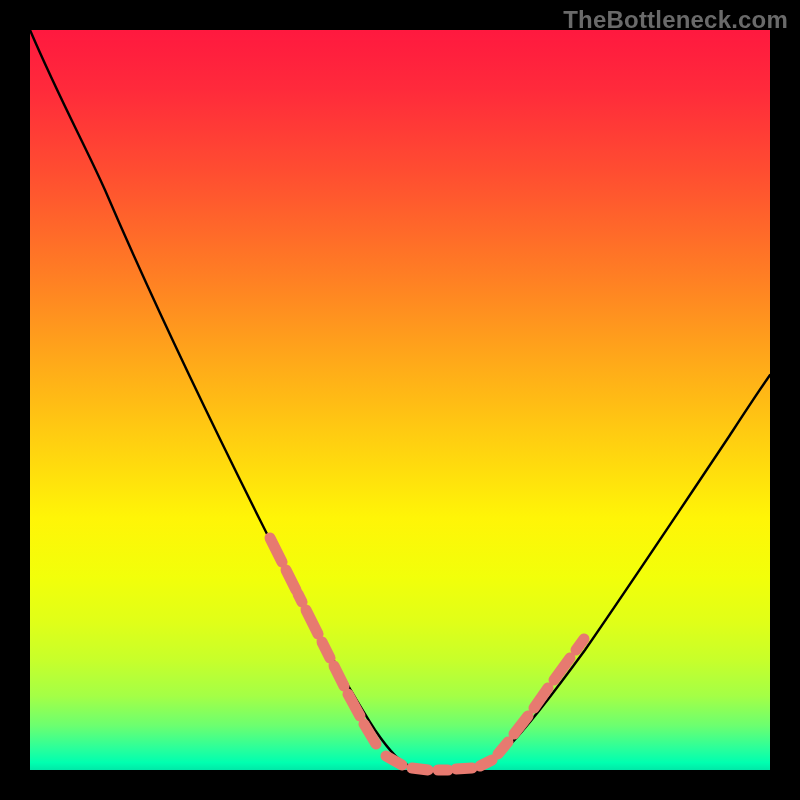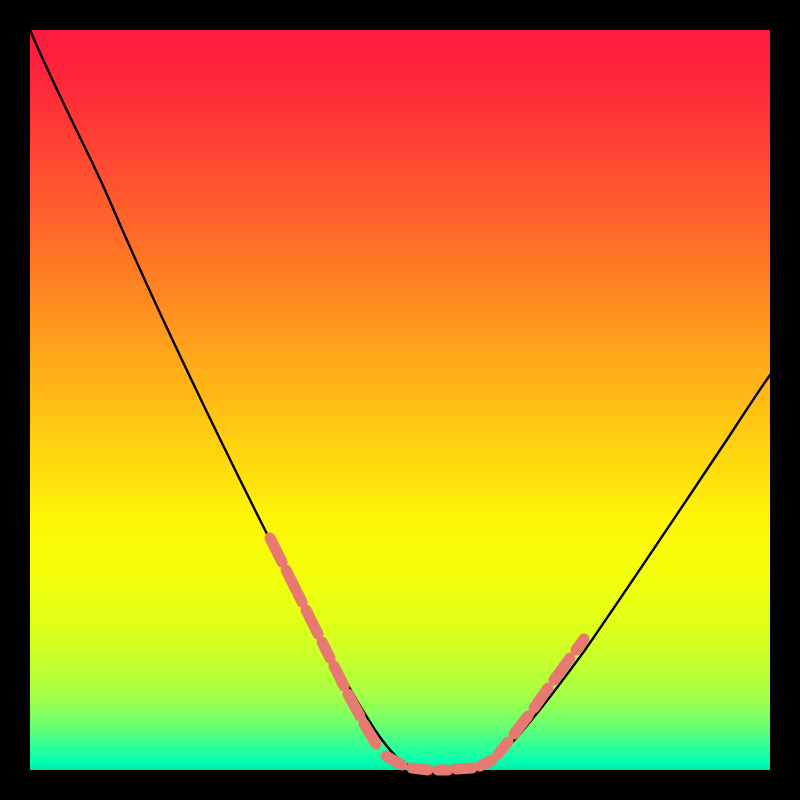--- a/index.html
+++ b/index.html
@@ -48,20 +48,21 @@
     position: absolute;
     left: 0; top: 0;
     width: 740px; height: 740px;
     overflow: visible;
   }
 </style>
 </head>
 <body>
 
 <div class="stage">
+  <div class="watermark">TheBottleneck.com</div>
 
   <div class="plot-area">
     <svg class="curve" viewBox="0 0 740 740">
 
       <path d="M 0 0
                C 30 70, 55 115, 75 160
                C 120 265, 170 370, 230 490
                C 270 570, 310 645, 345 700
                C 360 722, 372 735, 385 738
                C 400 740, 420 740, 440 739

